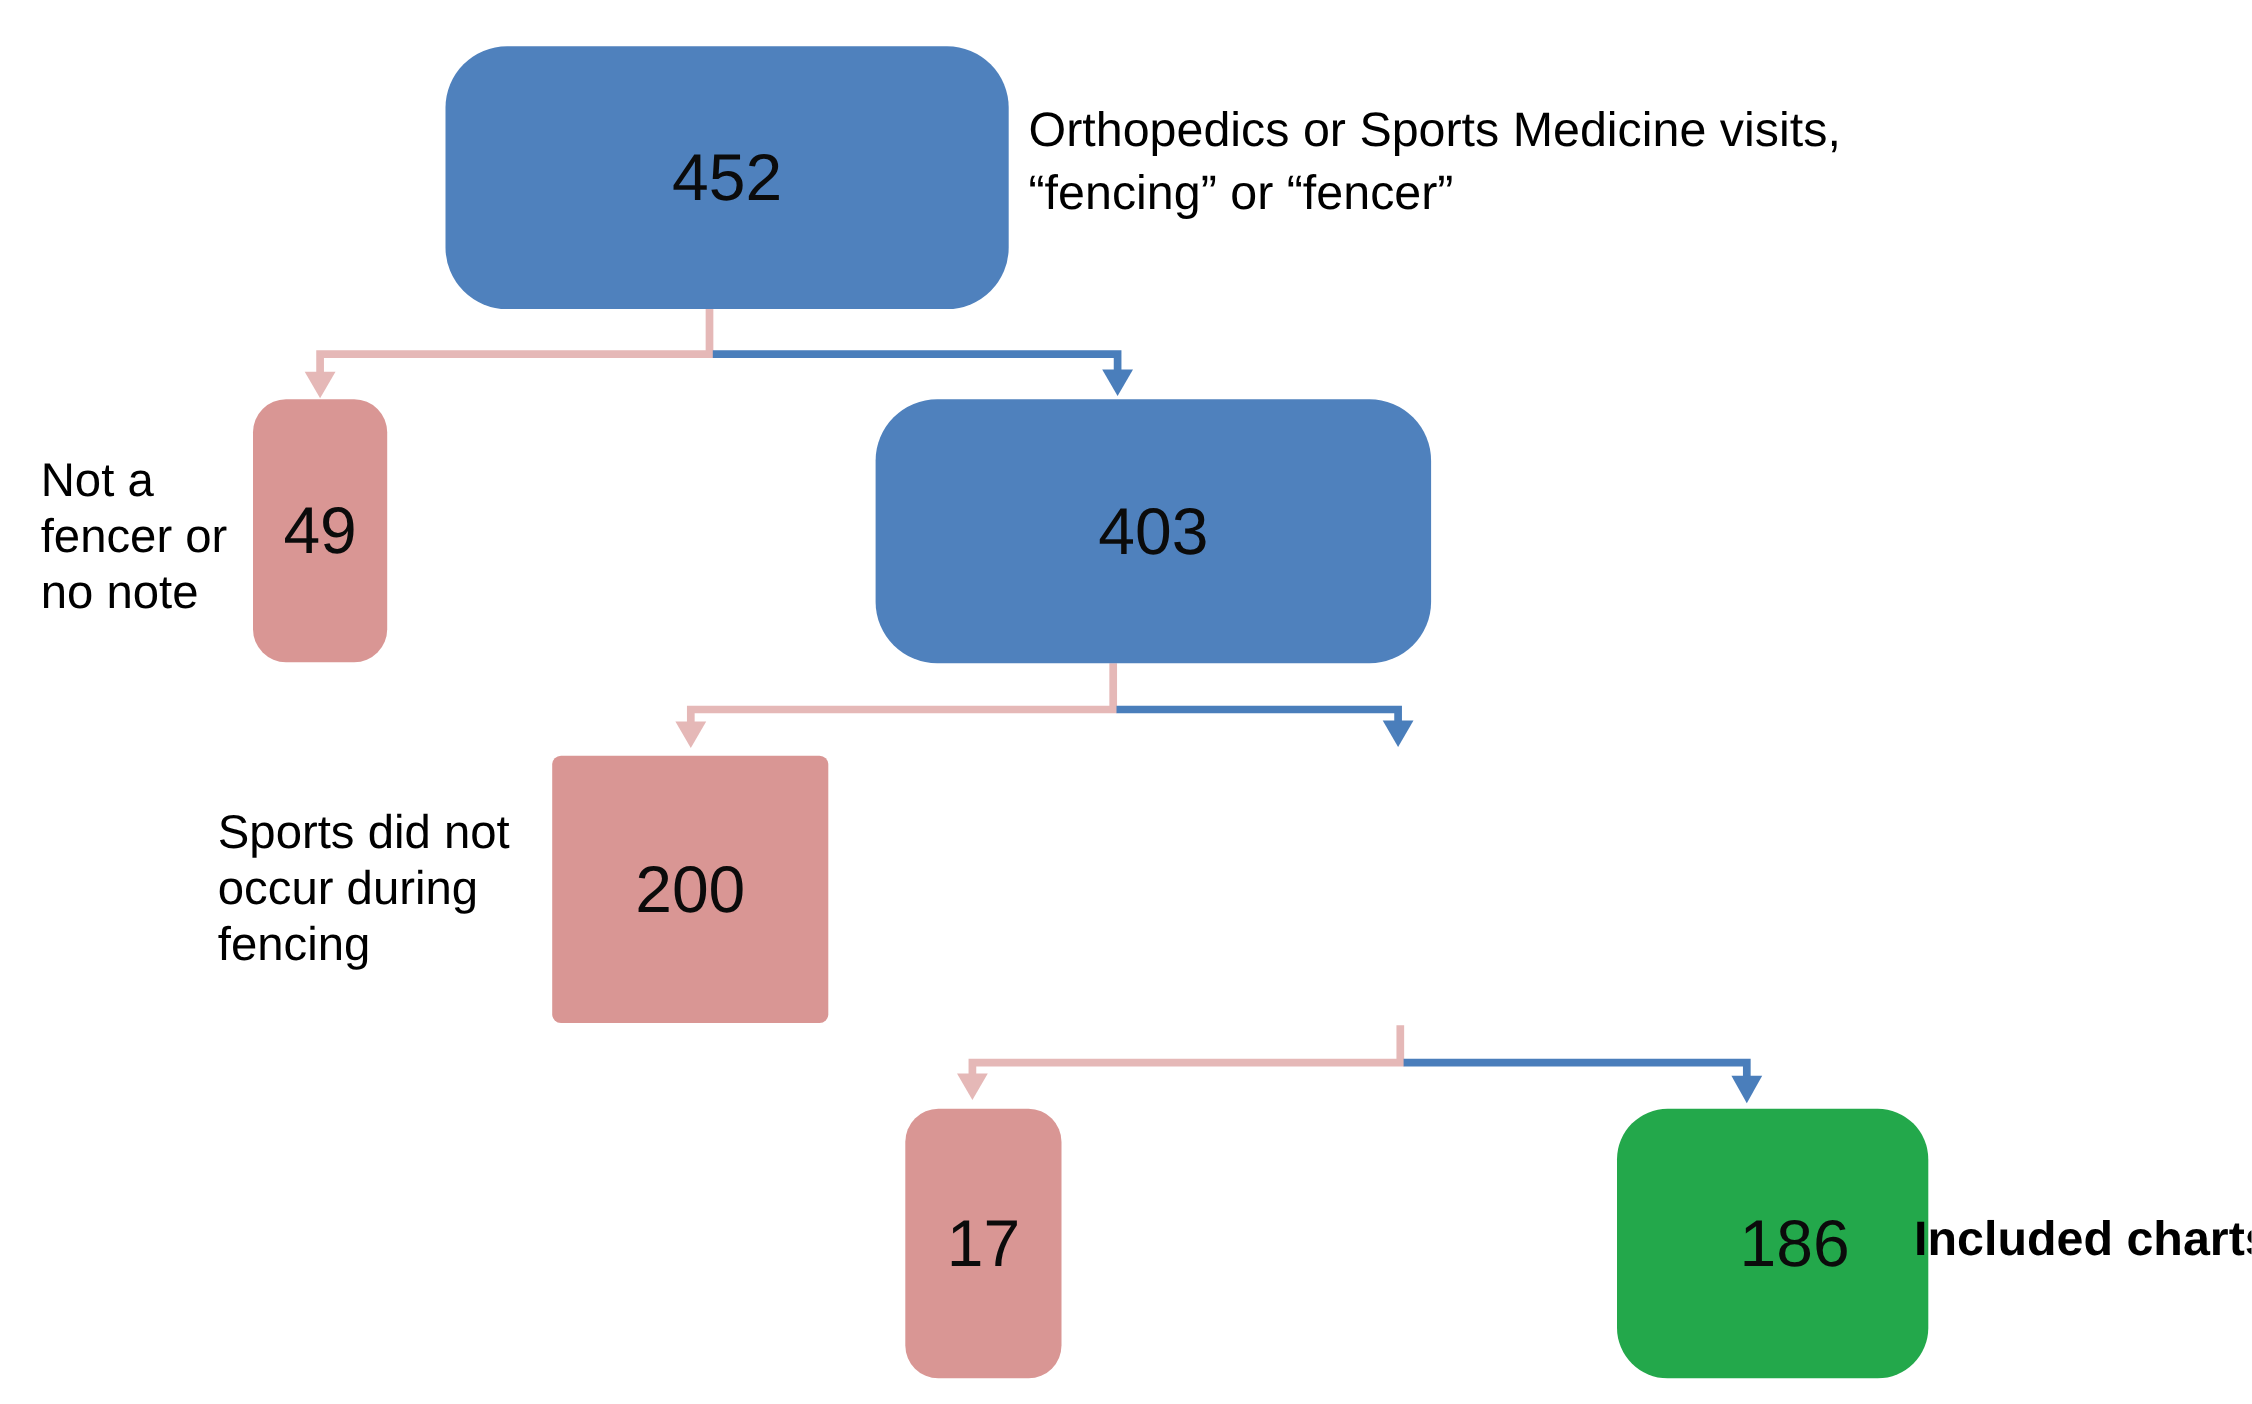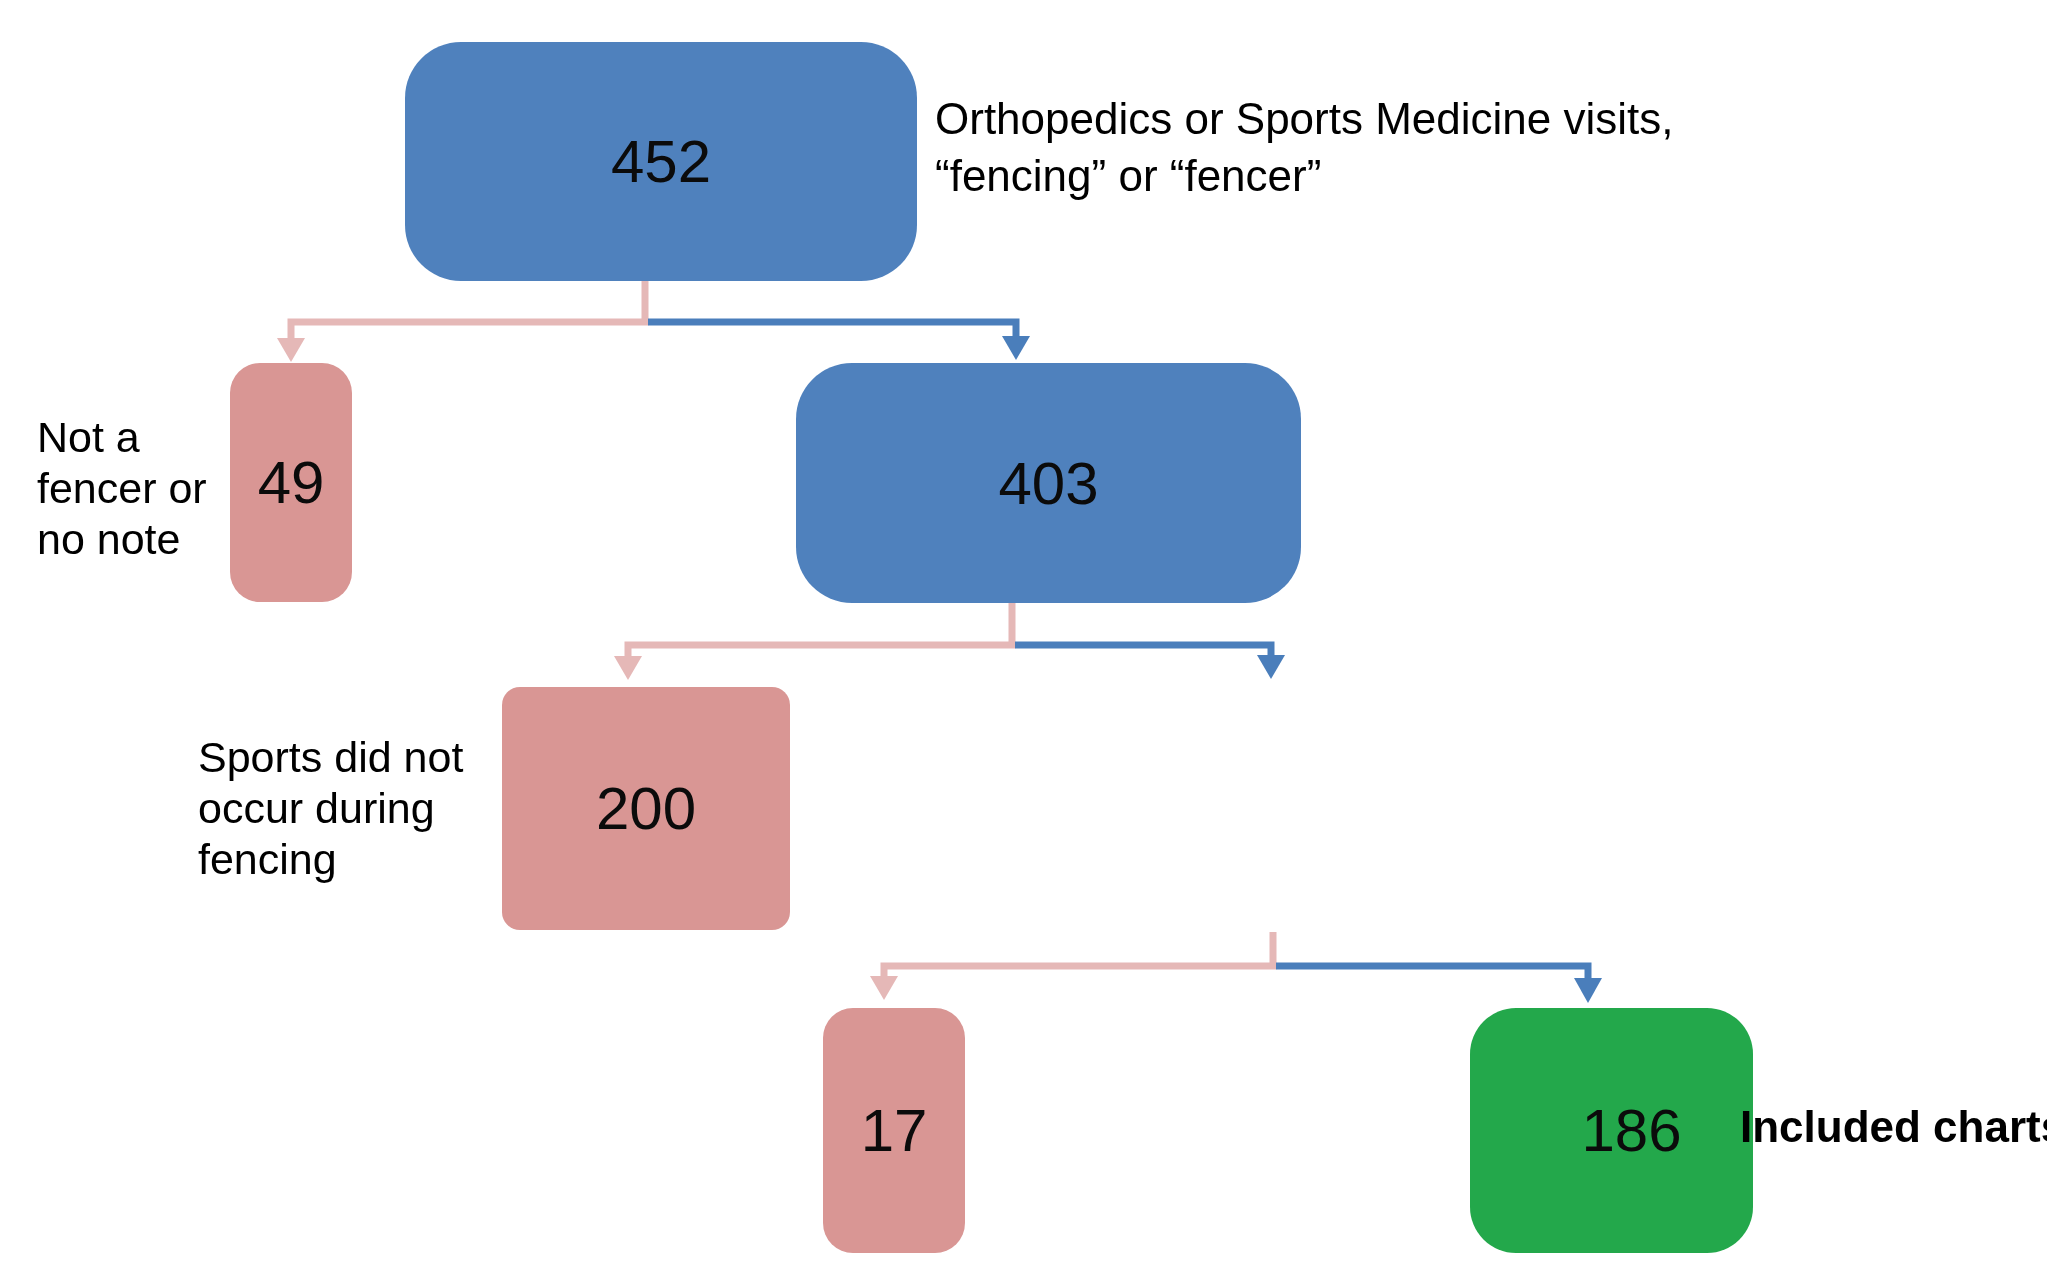--- a/index.html
+++ b/index.html
@@ -17,21 +17,21 @@
     font-size:60px;
     color:#0b0b0b;
   }
   .node.blue{background:var(--kept_blue,#4F81BD);}
   .node.pink{background:var(--excluded_pink,#D99694);}
   .node.green{background:var(--included_green,#23A84B);padding-left:40px;}
 
   .n452{left:393px;top:42px;width:512px;height:239px;border-radius:56px;margin-left:12px;}
   .n49 {left:230px;top:363px;width:122px;height:239px;border-radius:30px;}
   .n403{left:796px;top:363px;width:505px;height:240px;border-radius:56px;}
-  .n200{left:502px;top:687px;width:288px;height:243px;border-radius:18px;}
+  .n200{left:502px;top:687px;width:251px;height:243px;border-radius:8px;}
   .n203{left:1149px;top:685px;width:248px;height:247px;border-radius:46px;}
   .n17 {left:823px;top:1008px;width:142px;height:245px;border-radius:30px;}
   .n186{left:1470px;top:1008px;width:243px;height:245px;border-radius:46px;}
 
   .label{
     position:absolute;
     font-size:43px;line-height:51px;
     white-space:pre-line;
   }
   .label-root{left:935px;top:90px;font-size:44px;line-height:57px;width:780px;}

